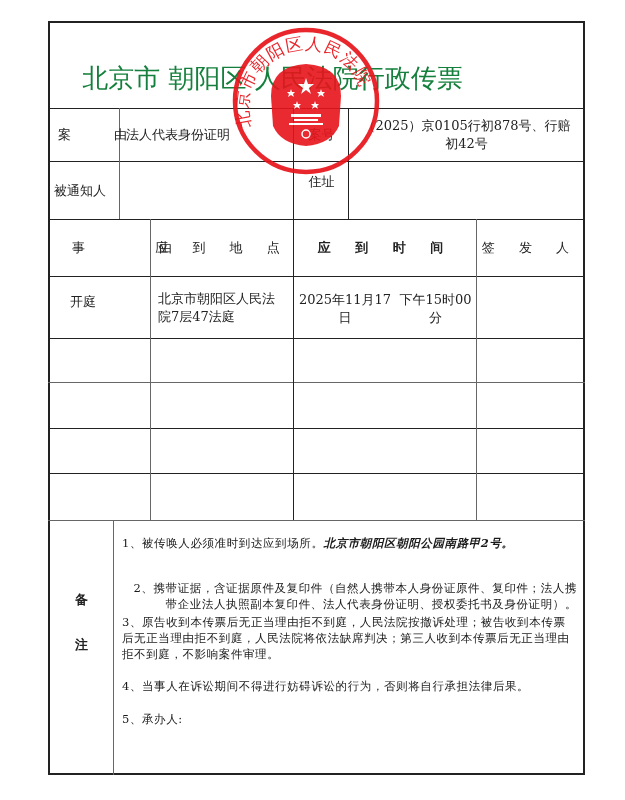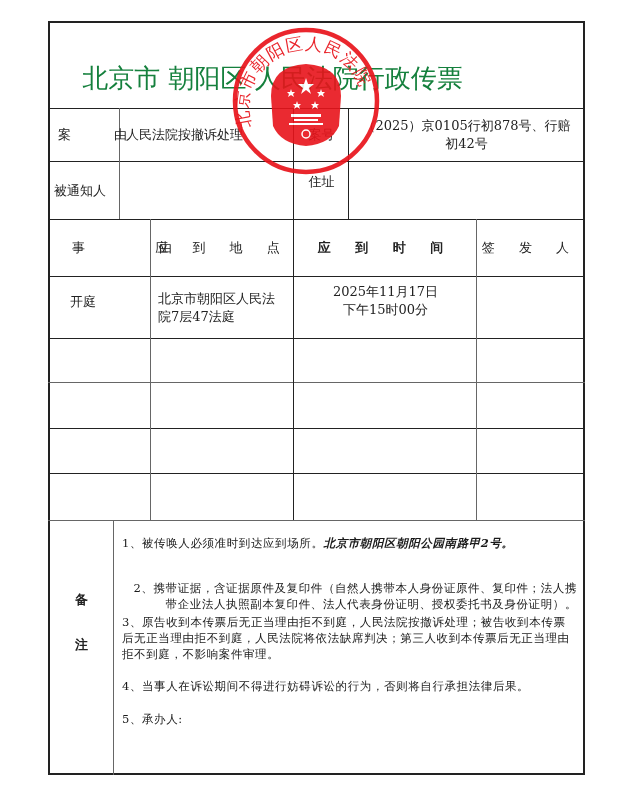--- a/index.html
+++ b/index.html
@@ -48,21 +48,21 @@
 <div class="vline gray" style="left:150px; top:219px; height:301px;"></div>
 <div class="vline" style="left:293px; top:219px; height:301px;"></div>
 <div class="vline gray" style="left:476px; top:219px; height:301px;"></div>
 
 <div class="vline gray" style="left:113px; top:520px; height:255px;"></div>
 
 <div class="cell tbl-text" style="left:50px; top:109px; width:69px; height:52px; justify-content:space-between; padding:0 8px;">
   <span>案</span>
     <span>由</span>
 </div>
-<div class="cell tbl-text" style="left:121px; top:109px; width:172px; height:52px; justify-content:flex-start; padding-left:5px;">人民法院按撤诉处理</div>
+<div class="cell tbl-text" style="left:121px; top:109px; width:172px; height:52px; justify-content:flex-start; padding-left:5px;">法人代表身份证明</div>
 <div class="cell tbl-text" style="left:295px; top:109px; width:53px; height:52px;">案号</div>
 <div class="cell tbl-text" style="left:350px; top:109px; width:233px; height:52px; flex-direction:column;">
   <span>（2025）京0105行初878号、行赔</span>
   <span>初42号</span>
 </div>
 
 <div class="cell tbl-text" style="left:50px; top:162px; width:69px; height:57px; justify-content:flex-start; padding-left:4px;">被通知人</div>
 <div class="cell tbl-text" style="left:121px; top:162px; width:172px; height:57px;"></div>
 <div class="cell tbl-text" style="left:295px; top:162px; width:53px; height:40px;">住址</div>
 <div class="cell tbl-text" style="left:350px; top:162px; width:233px; height:57px;"></div>
@@ -73,21 +73,21 @@
 </div>
 <div class="cell tbl-text spread" style="left:152px; top:220px; width:141px; height:56px;">应 到 地 点</div>
 <div class="cell tbl-text spread" style="left:295px; top:220px; width:181px; height:56px;font-weight:bold;">应 到 时 间</div>
 <div class="cell tbl-text spread" style="left:478px; top:220px; width:105px; height:56px;">签 发 人</div>
 
 <div class="cell tbl-text" style="left:33px; top:277px; width:100px; height:50px;">开庭</div>
 <div class="cell tbl-text" style="left:152px; top:277px; width:141px; height:61px; flex-direction:column; align-items:flex-start; padding-left:6px;">
   <span>北京市朝阳区人民法</span>
   <span>院7层47法庭</span>
 </div>
-<div class="cell tbl-text" style="left:295px; top:270px; width:181px; height:61px; flex-direction:column;">
+<div class="cell tbl-text" style="left:295px; top:278px; width:181px; height:61px; flex-direction:row;">
   <span>2025年11月17日</span>
   <span>下午15时00分</span>
 </div>
 <div class="cell tbl-text" style="left:478px; top:277px; width:105px; height:61px;"></div>
 
 <div class="cell tbl-text" style="left:50px; top:585px; width:63px; height:30px; font-weight:bold;">备</div>
 <div class="cell tbl-text" style="left:50px; top:630px; width:63px; height:30px; font-weight:bold;">注</div>
 
 <div class="note" style="top:535px;">
   <span>1、被传唤人必须准时到达应到场所。</span><b>北京市朝阳区朝阳公园南路甲2号。</b>

